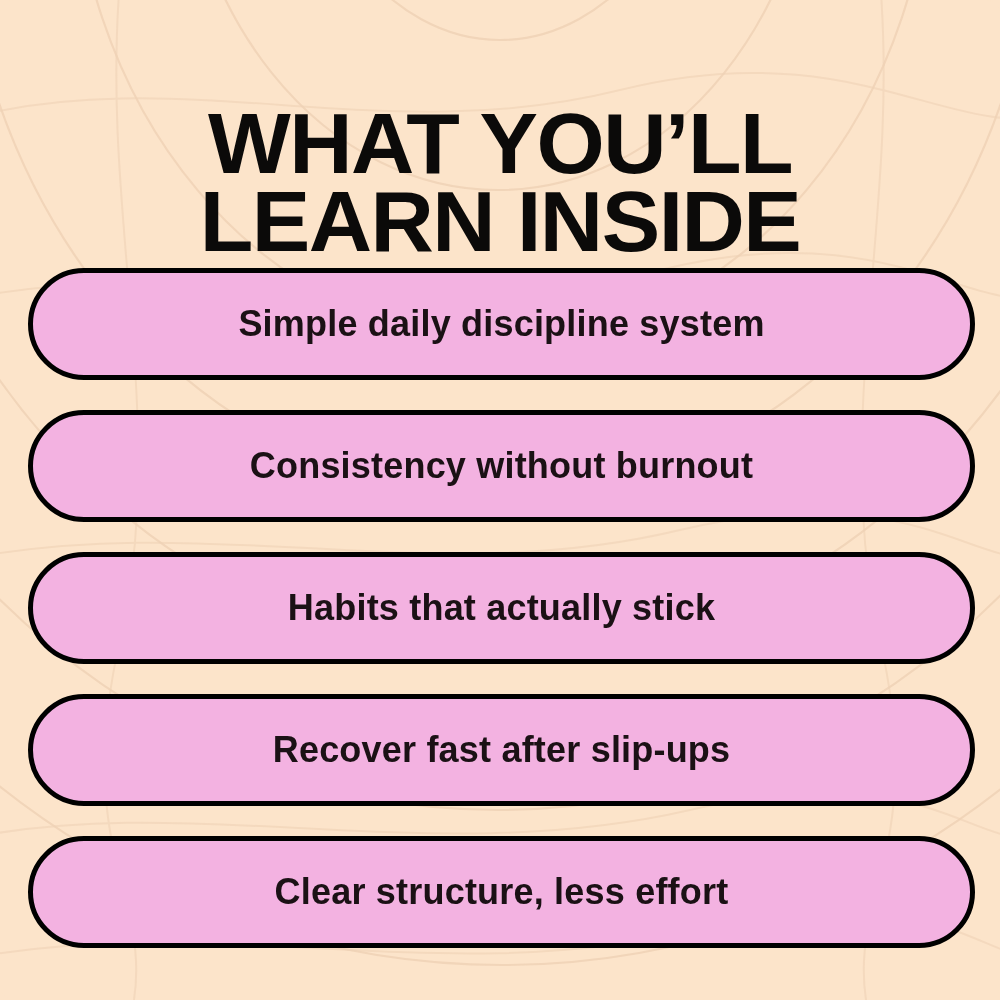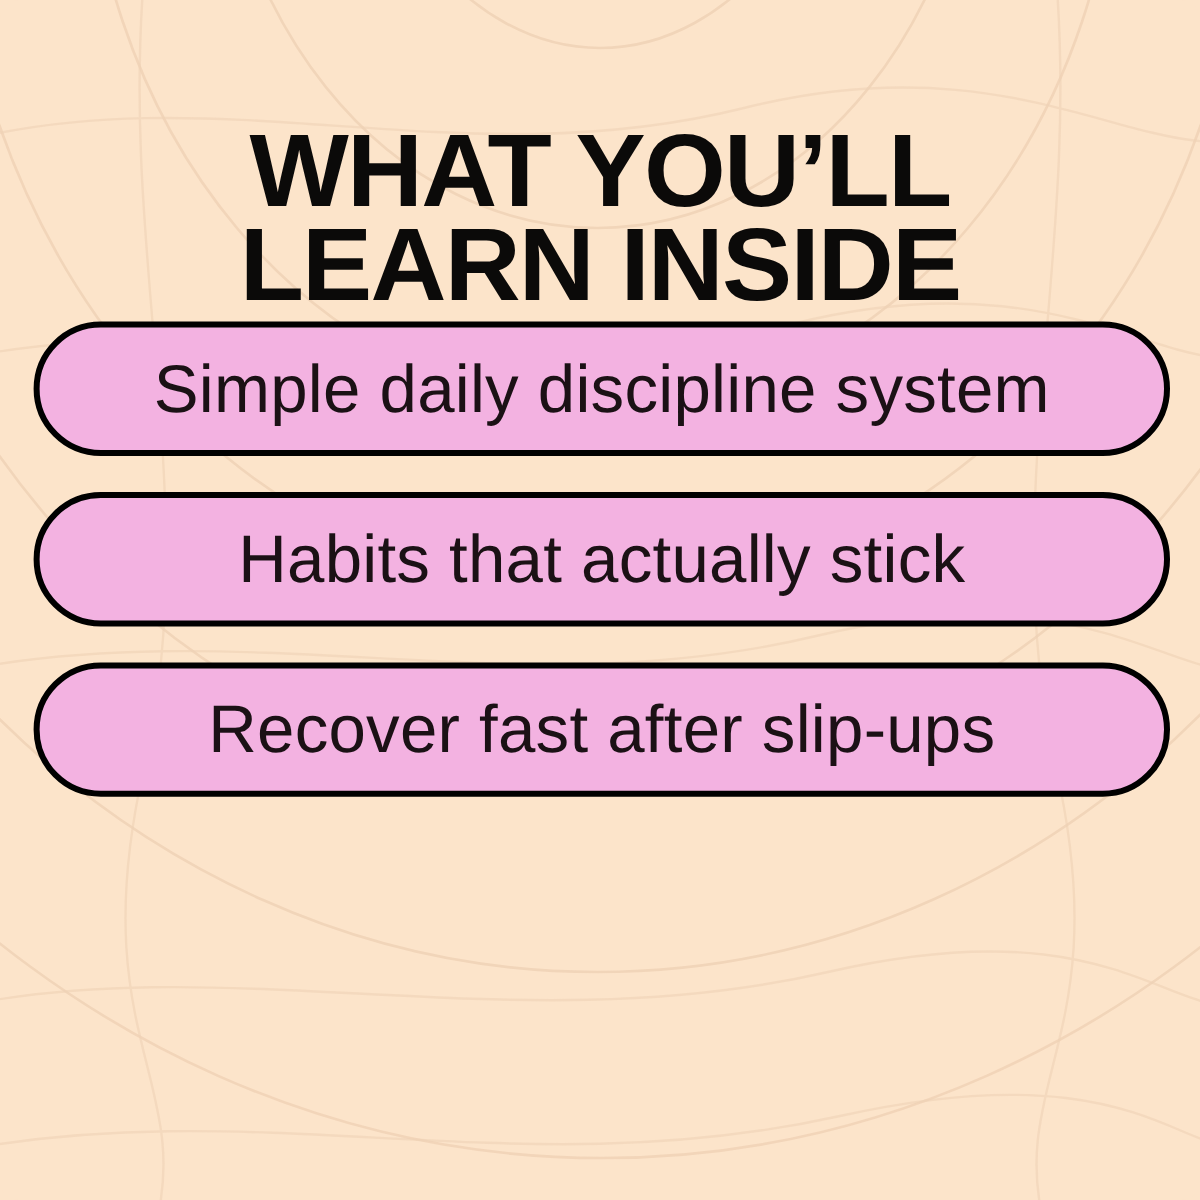--- a/index.html
+++ b/index.html
@@ -76,22 +76,22 @@
     background: #F3B2E1;
     display: flex;
     align-items: center;
     justify-content: center;
     padding: 0 44px;
   }
 
   .pill-label {
     color: #1B1115;
     font-family: "Liberation Sans", sans-serif;
-    font-weight: 400;
-    font-size: 56px;
+    font-weight: 700;
+    font-size: 36px;
     letter-spacing: 0.2px;
     line-height: 1;
     white-space: nowrap;
   }
 </style>
 </head>
 <body>
 
 <div id="poster">
 
@@ -120,20 +120,26 @@
   <h1 id="headline">
     <span class="hl-line">WHAT YOU’LL</span>
     <span class="hl-line">LEARN INSIDE</span>
   </h1>
 
   <div id="pill-list">
     <div class="pill">
       <span class="pill-label">Simple daily discipline system</span>
     </div>
     <div class="pill">
+      <span class="pill-label">Consistency without burnout</span>
+    </div>
+    <div class="pill">
       <span class="pill-label">Habits that actually stick</span>
     </div>
     <div class="pill">
       <span class="pill-label">Recover fast after slip-ups</span>
+    </div>
+    <div class="pill">
+      <span class="pill-label">Clear structure, less effort</span>
     </div>
   </div>
 
 </div>
 
 </body></html>

